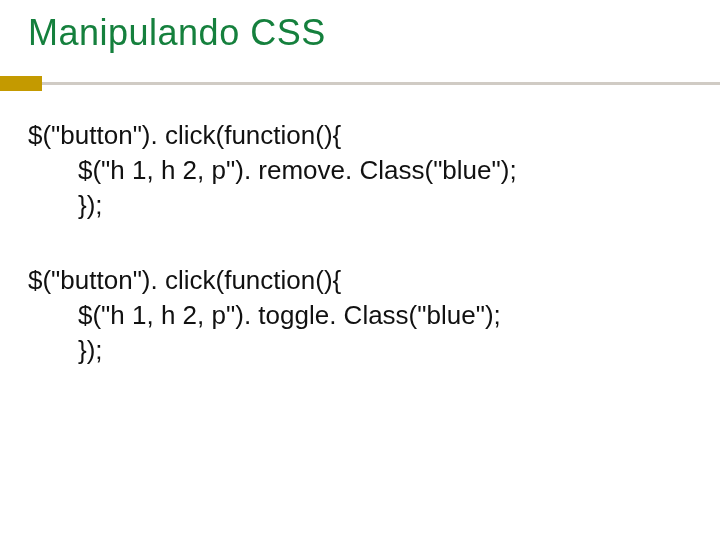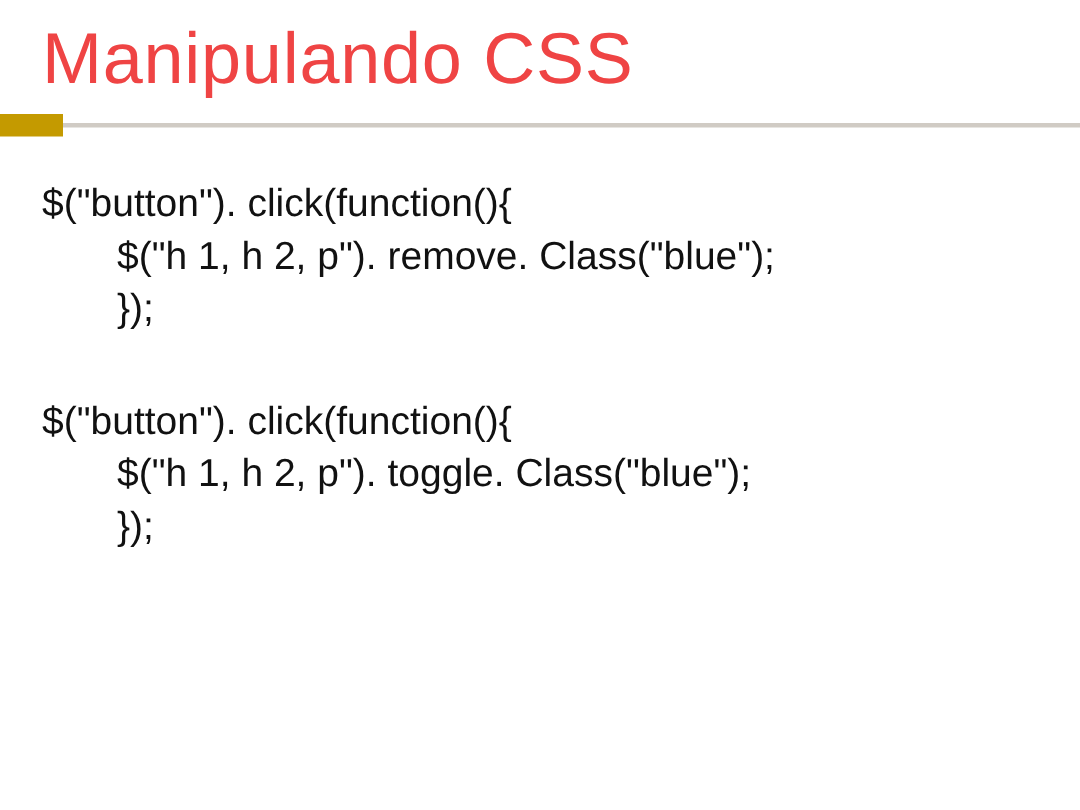--- a/index.html
+++ b/index.html
@@ -14,22 +14,22 @@
   .slide {
     position: relative;
     width: 720px;
     height: 540px;
     box-sizing: border-box;
   }
   .title {
     position: absolute;
     left: 28px;
     top: 12px;
-    font-size: 48px;
-    color: #ef4444;
+    font-size: 36px;
+    color: #15803d;
     letter-spacing: 0.5px;
   }
   .rule-wrap {
     position: absolute;
     left: 0;
     top: 76px;
     width: 720px;
   }
   .accent {
     position: absolute;

